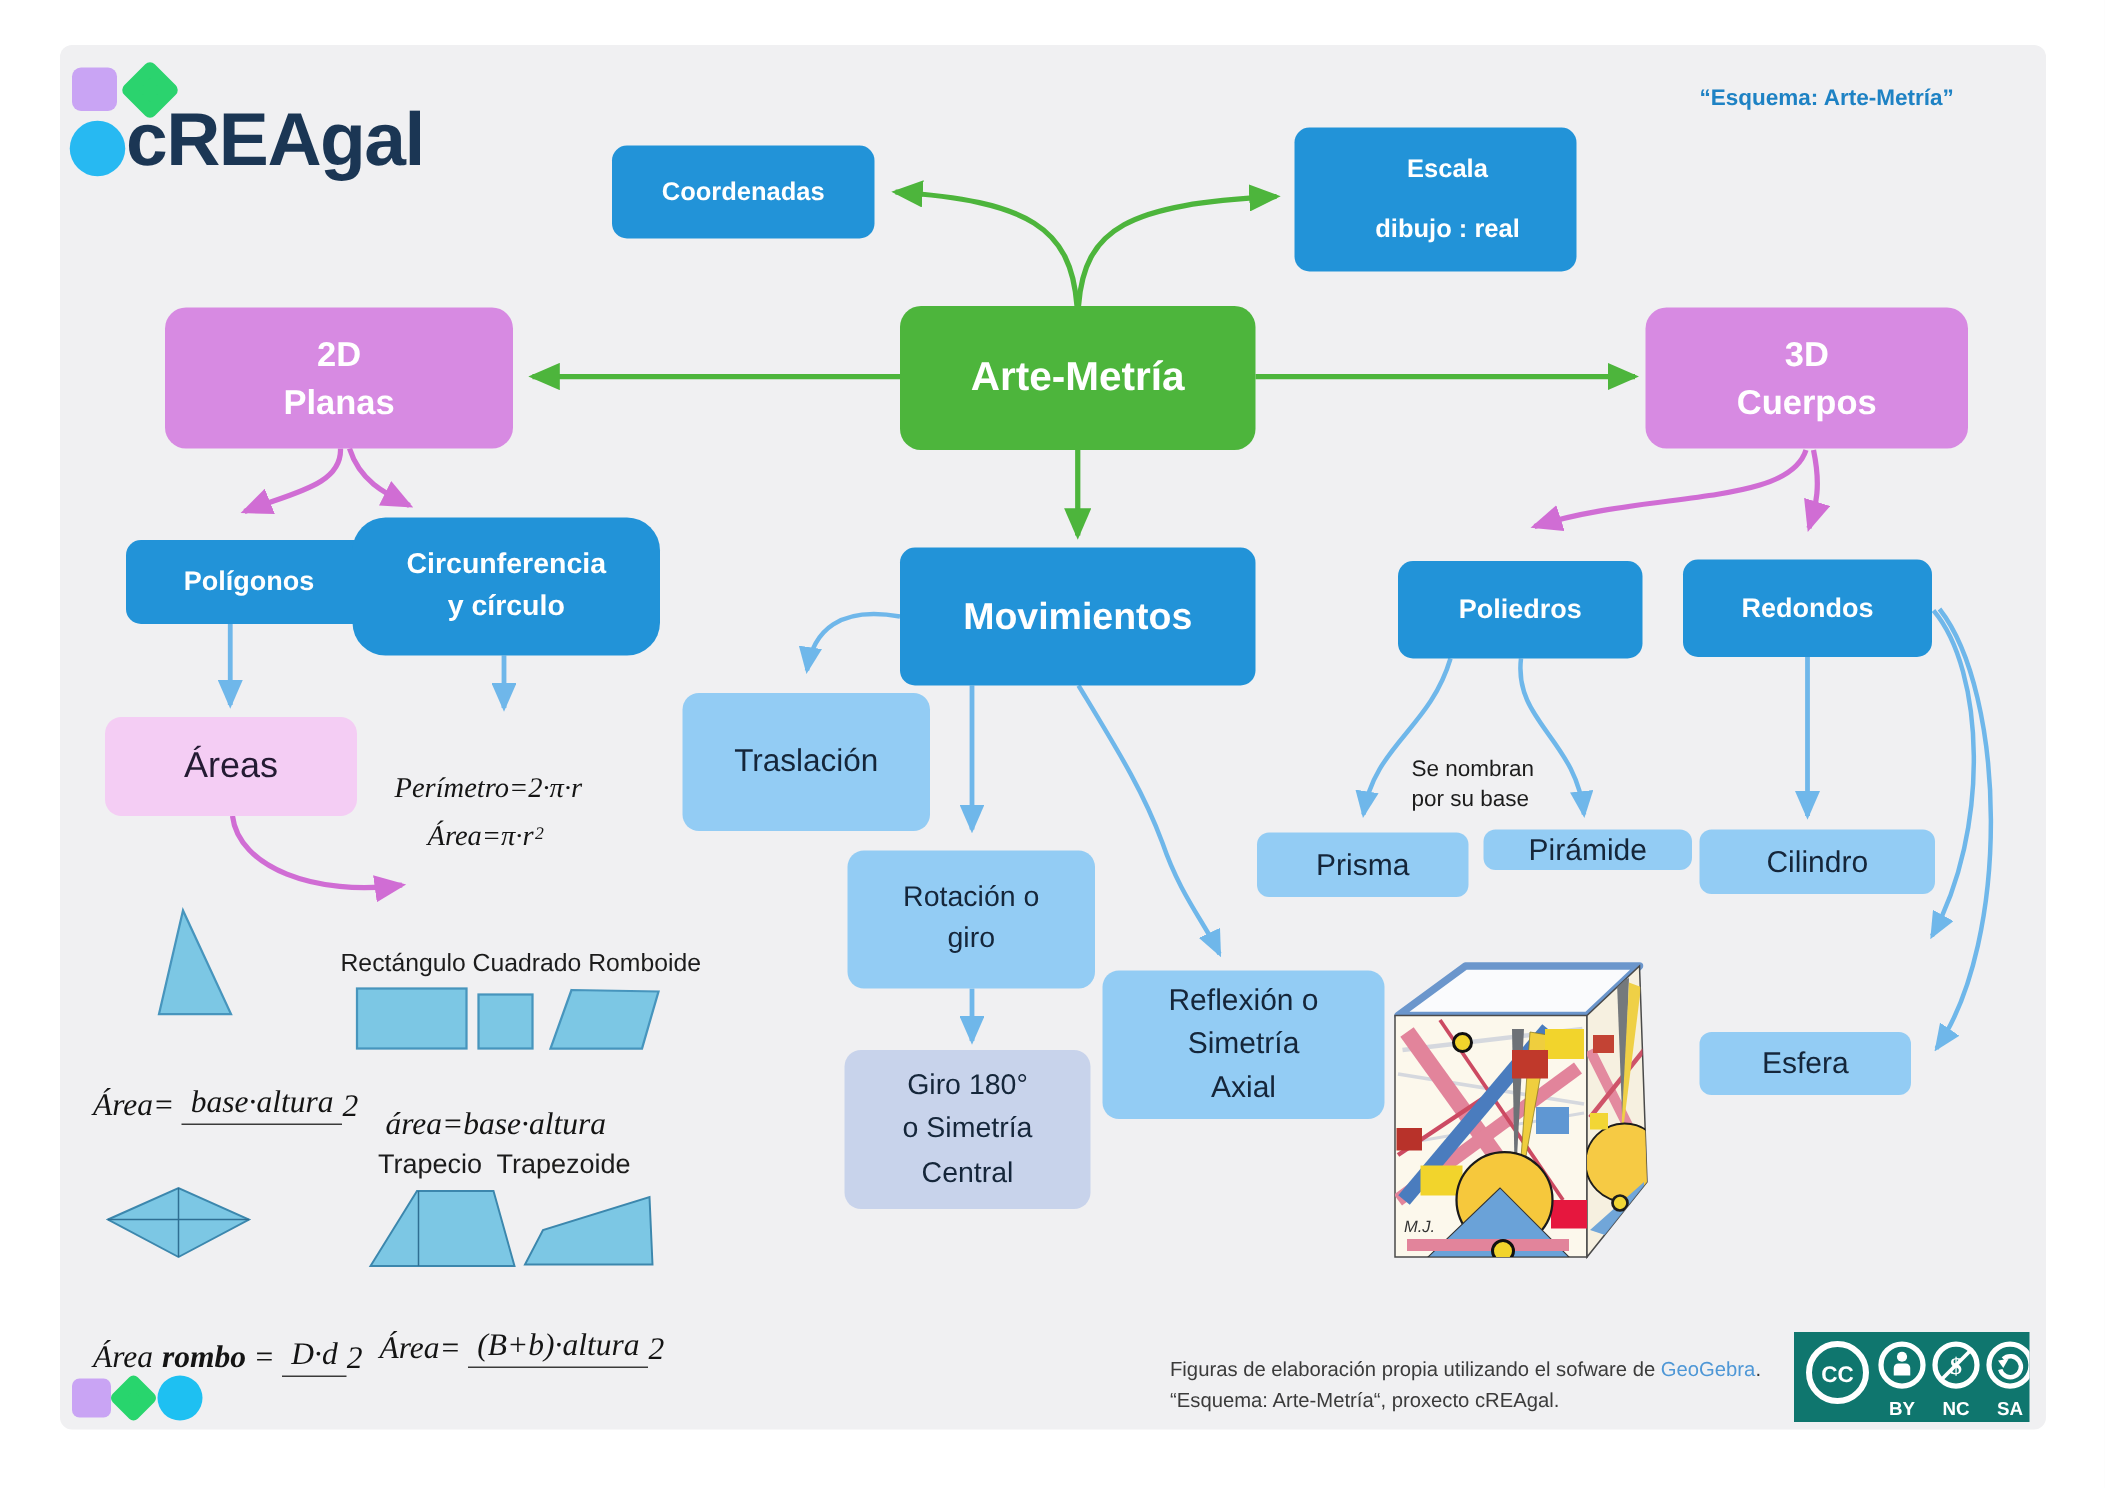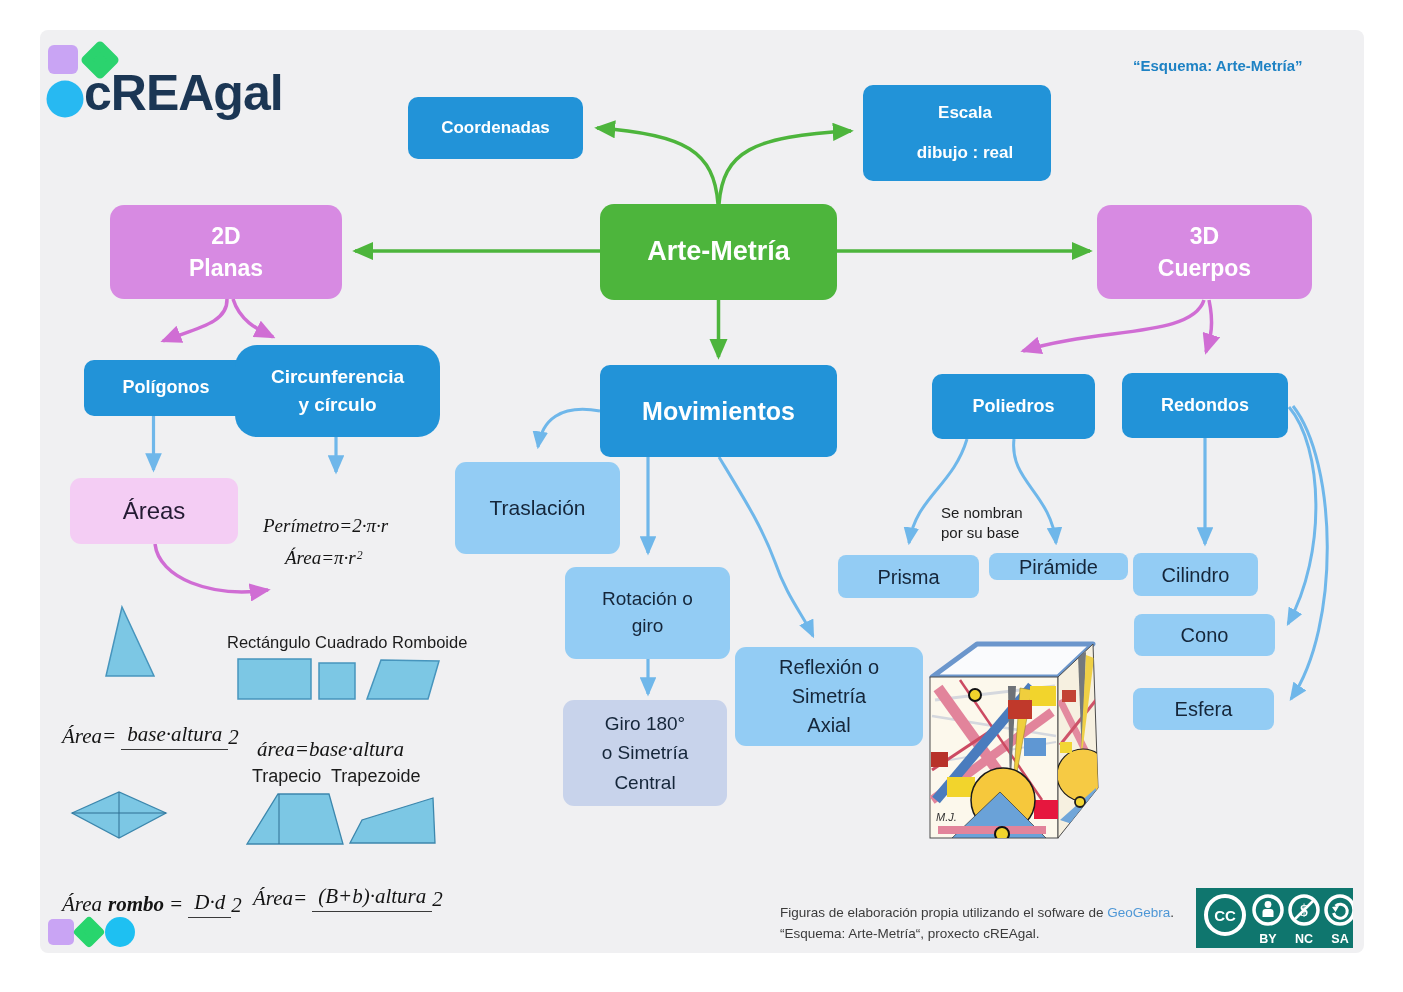--- a/index.html
+++ b/index.html
@@ -201,22 +201,21 @@
 
   <div class="box blue" style="left:1122px;top:373px;width:166px;height:65px;font-size:18px;">Redondos</div>
 
   <div class="note" style="left:941px;top:503px;width:110px;">
     <div>Se nombran</div>
     <div>por su base</div>
   </div>
 
   <div class="box lightblue" style="left:838px;top:555px;width:141px;height:43px;font-size:20px;border-radius:8px;">Prisma</div>
   <div class="box lightblue" style="left:989px;top:553px;width:139px;height:27px;font-size:20px;border-radius:8px;">Pirámide</div>
-  <div class="box lightblue" style="left:1133px;top:553px;width:125px;height:43px;font-size:20px;border-radius:8px;">Cilindro</div>
-  <div class="box lightblue" style="left:1134px;top:614px;width:141px;height:42px;font-size:20px;border-radius:8px;">Cono</div>
+  <div class="box lightblue" style="left:1133px;top:553px;width:157px;height:43px;font-size:20px;border-radius:8px;">Cilindro</div>
   <div class="box lightblue" style="left:1133px;top:688px;width:141px;height:42px;font-size:20px;border-radius:8px;">Esfera</div>
 
   <div class="formula" style="left:263px;top:483px;font-size:19px;">
     <span>Perímetro=2·π·r</span>
   </div>
   <div class="formula" style="left:285px;top:515px;font-size:19px;">
     <span>Área=π·r</span>
       <sup class="sq">2</sup>
   </div>
 

